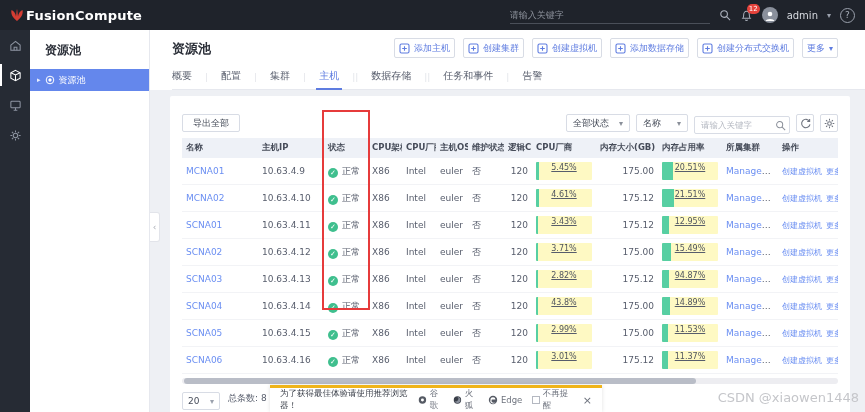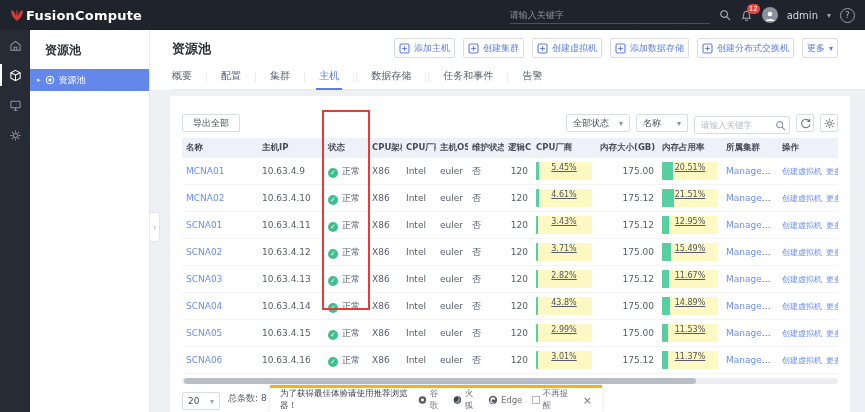--- a/index.html
+++ b/index.html
@@ -391,21 +391,21 @@
     <td><a class="lnk">SCNA03</a></td>
     <td>10.63.4.13</td>
     <td><span class="chk">✓</span><span>正常</span></td>
     <td>X86</td>
     <td>Intel</td>
     <td>euler</td>
     <td>否</td>
     <td class="r">120</td>
     <td><span class="bar"><span class="fill" style="width: 2.82%;"></span><span class="btxt">2.82%</span></span></td>
     <td class="r">175.12</td>
-    <td><span class="bar"><span class="fill" style="width: 11.67%;"></span><span class="btxt">11.67%</span></span></td>
+    <td><span class="bar"><span class="fill" style="width: 11.67%;"></span><span class="btxt">94.87%</span></span></td>
     <td class="ellip"><a class="lnk">ManagementClus</a></td>
     <td class="ops"><a class="lnk">创建虚拟机</a><a class="lnk">更多</a></td>
   </tr>
 
   <tr>
     <td><a class="lnk">SCNA04</a></td>
     <td>10.63.4.14</td>
     <td><span class="chk">✓</span><span>正常</span></td>
     <td>X86</td>
     <td>Intel</td>
@@ -494,13 +494,14 @@
         </svg>
       <span>Edge</span>
     </span>
     <span class="cbxwrap">
       <span class="cbx"></span>
       <span>不再提醒</span>
     </span>
     <span class="bclose">×</span>
   </div>
 
+  <div class="watermark">CSDN @xiaowen1448</div>
 </div>
 
 </body></html>

